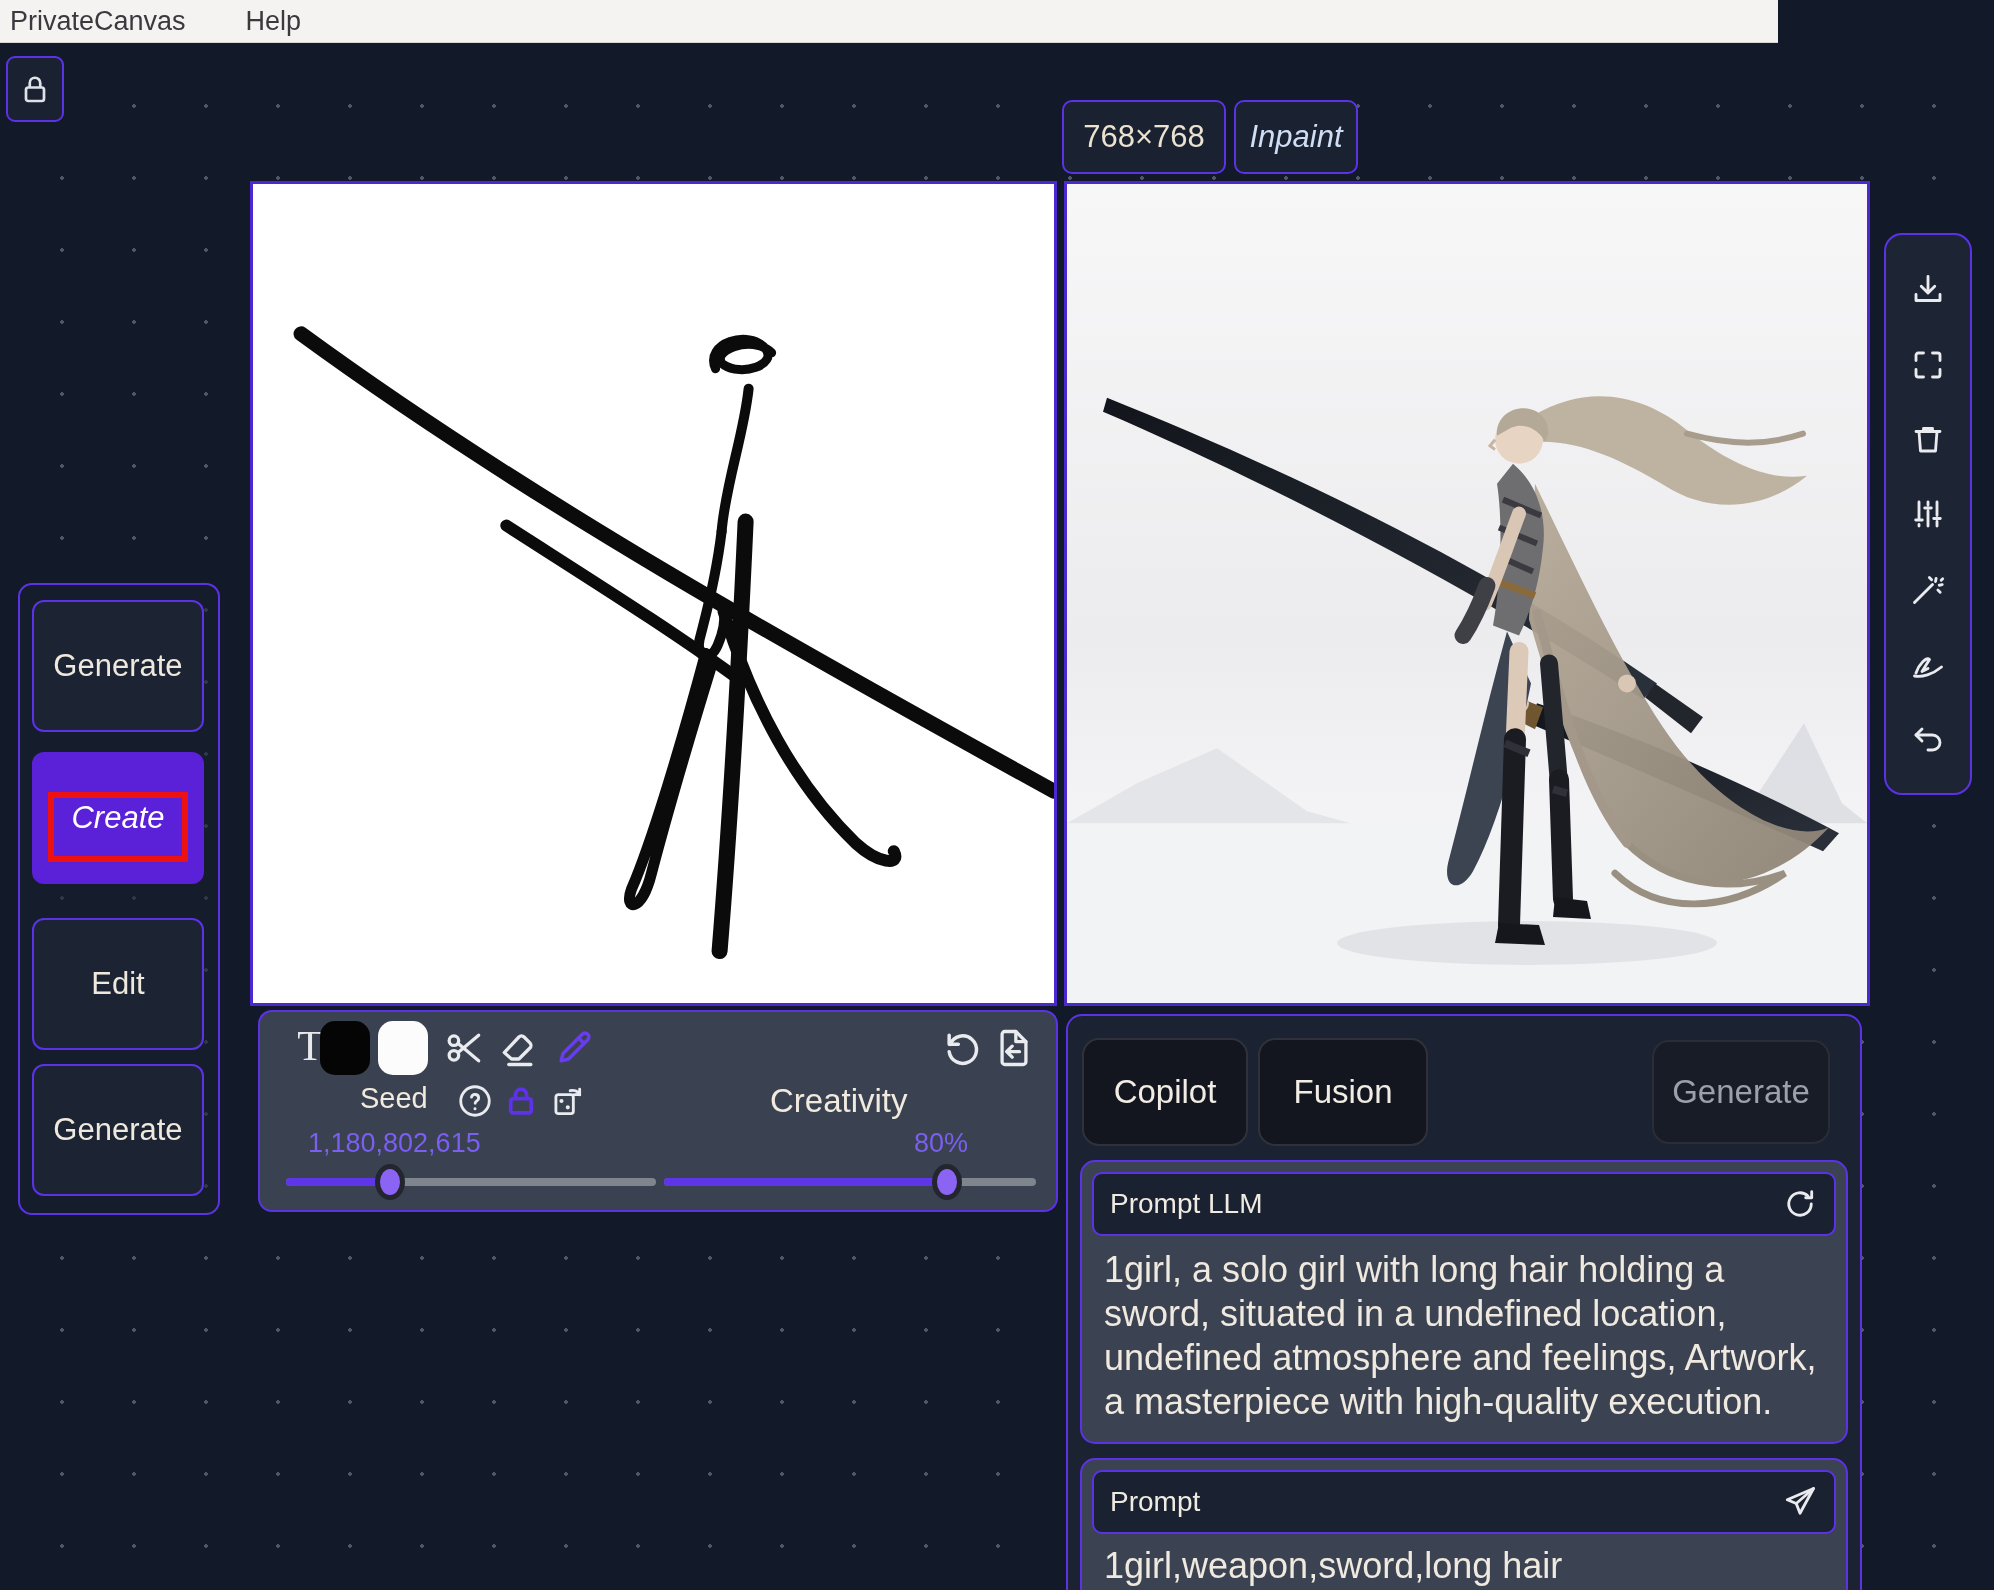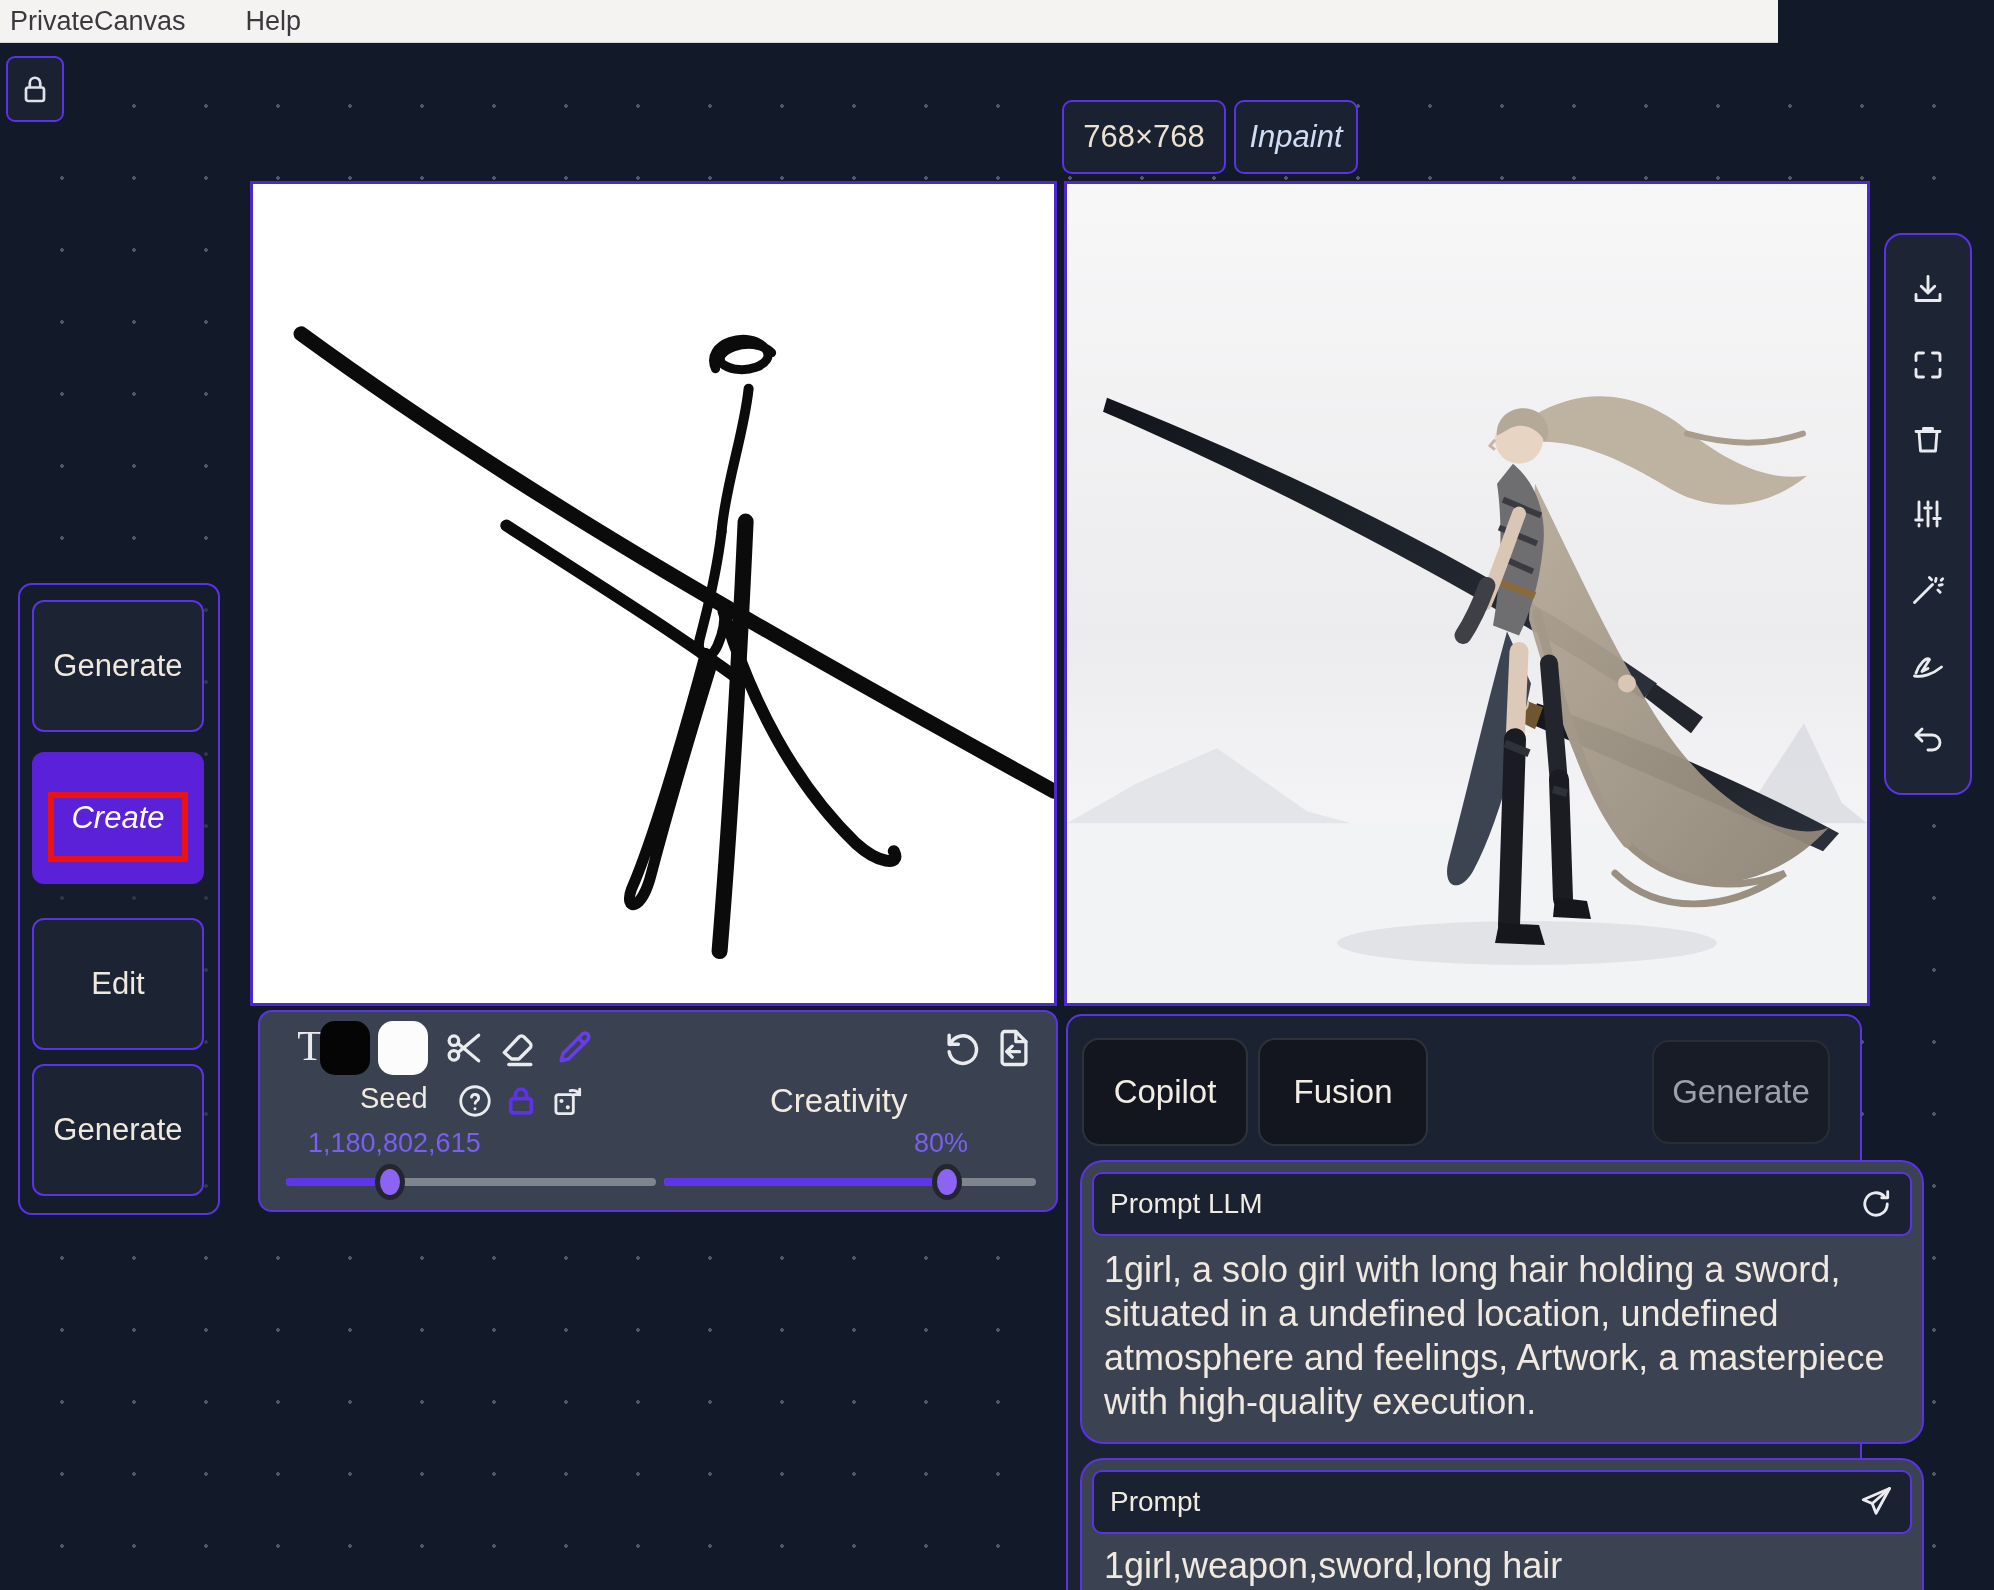--- a/index.html
+++ b/index.html
@@ -76,22 +76,22 @@
   .slider.crea .fill{width:76%;}
   .slider.crea .thumb{left:76%;}
   
   .promptpanel{position:absolute;left:1066px;top:1014px;width:796px;height:600px;box-sizing:border-box;
     border:2.5px solid #5b32e6;border-radius:16px;background:#1b2231;}
   .darkbtn{position:absolute;box-sizing:border-box;border:2px solid #2f323b;border-radius:17px;
     background:#13161e;color:#f2ede4;font-size:33px;display:flex;align-items:center;justify-content:center;}
   .btn-copilot{left:1082px;top:1038px;width:166px;height:108px;}
   .btn-fusion{left:1258px;top:1038px;width:170px;height:108px;}
   .btn-generate{left:1652px;top:1040px;width:178px;height:104px;background:#181c26;color:#9aa1ab;border-color:#2a2d36;}
-  .psection{position:absolute;left:1080px;width:844px;box-sizing:border-box;
-    border:2px solid #5b32e6;border-radius:23px;background:#3b4251;overflow:hidden;}
+  .psection{position:absolute;left:1080px;width:768px;box-sizing:border-box;
+    border:2px solid #5b32e6;border-radius:15px;background:#3b4251;overflow:hidden;}
   .psec-llm{top:1160px;height:284px;}
   .psec-prompt{top:1458px;height:150px;border-bottom-left-radius:0;border-bottom-right-radius:0;}
   .phead{position:absolute;left:10px;top:10px;right:10px;height:64px;box-sizing:border-box;
     border:2px solid #5b32e6;border-radius:10px;background:#1a2130;color:#f0ebe2;
     display:flex;align-items:center;justify-content:space-between;padding:0 16px;font-size:28px;}
   .phead .hicon{width:36px;height:36px;color:#e9ebef;}
   .phead .hicon svg{width:36px;height:36px;}
   .ptext{position:absolute;left:22px;right:22px;top:86px;font-size:36px;line-height:44px;color:#efe9df;}
   .psec-prompt .ptext{top:84px;}
 </style>

